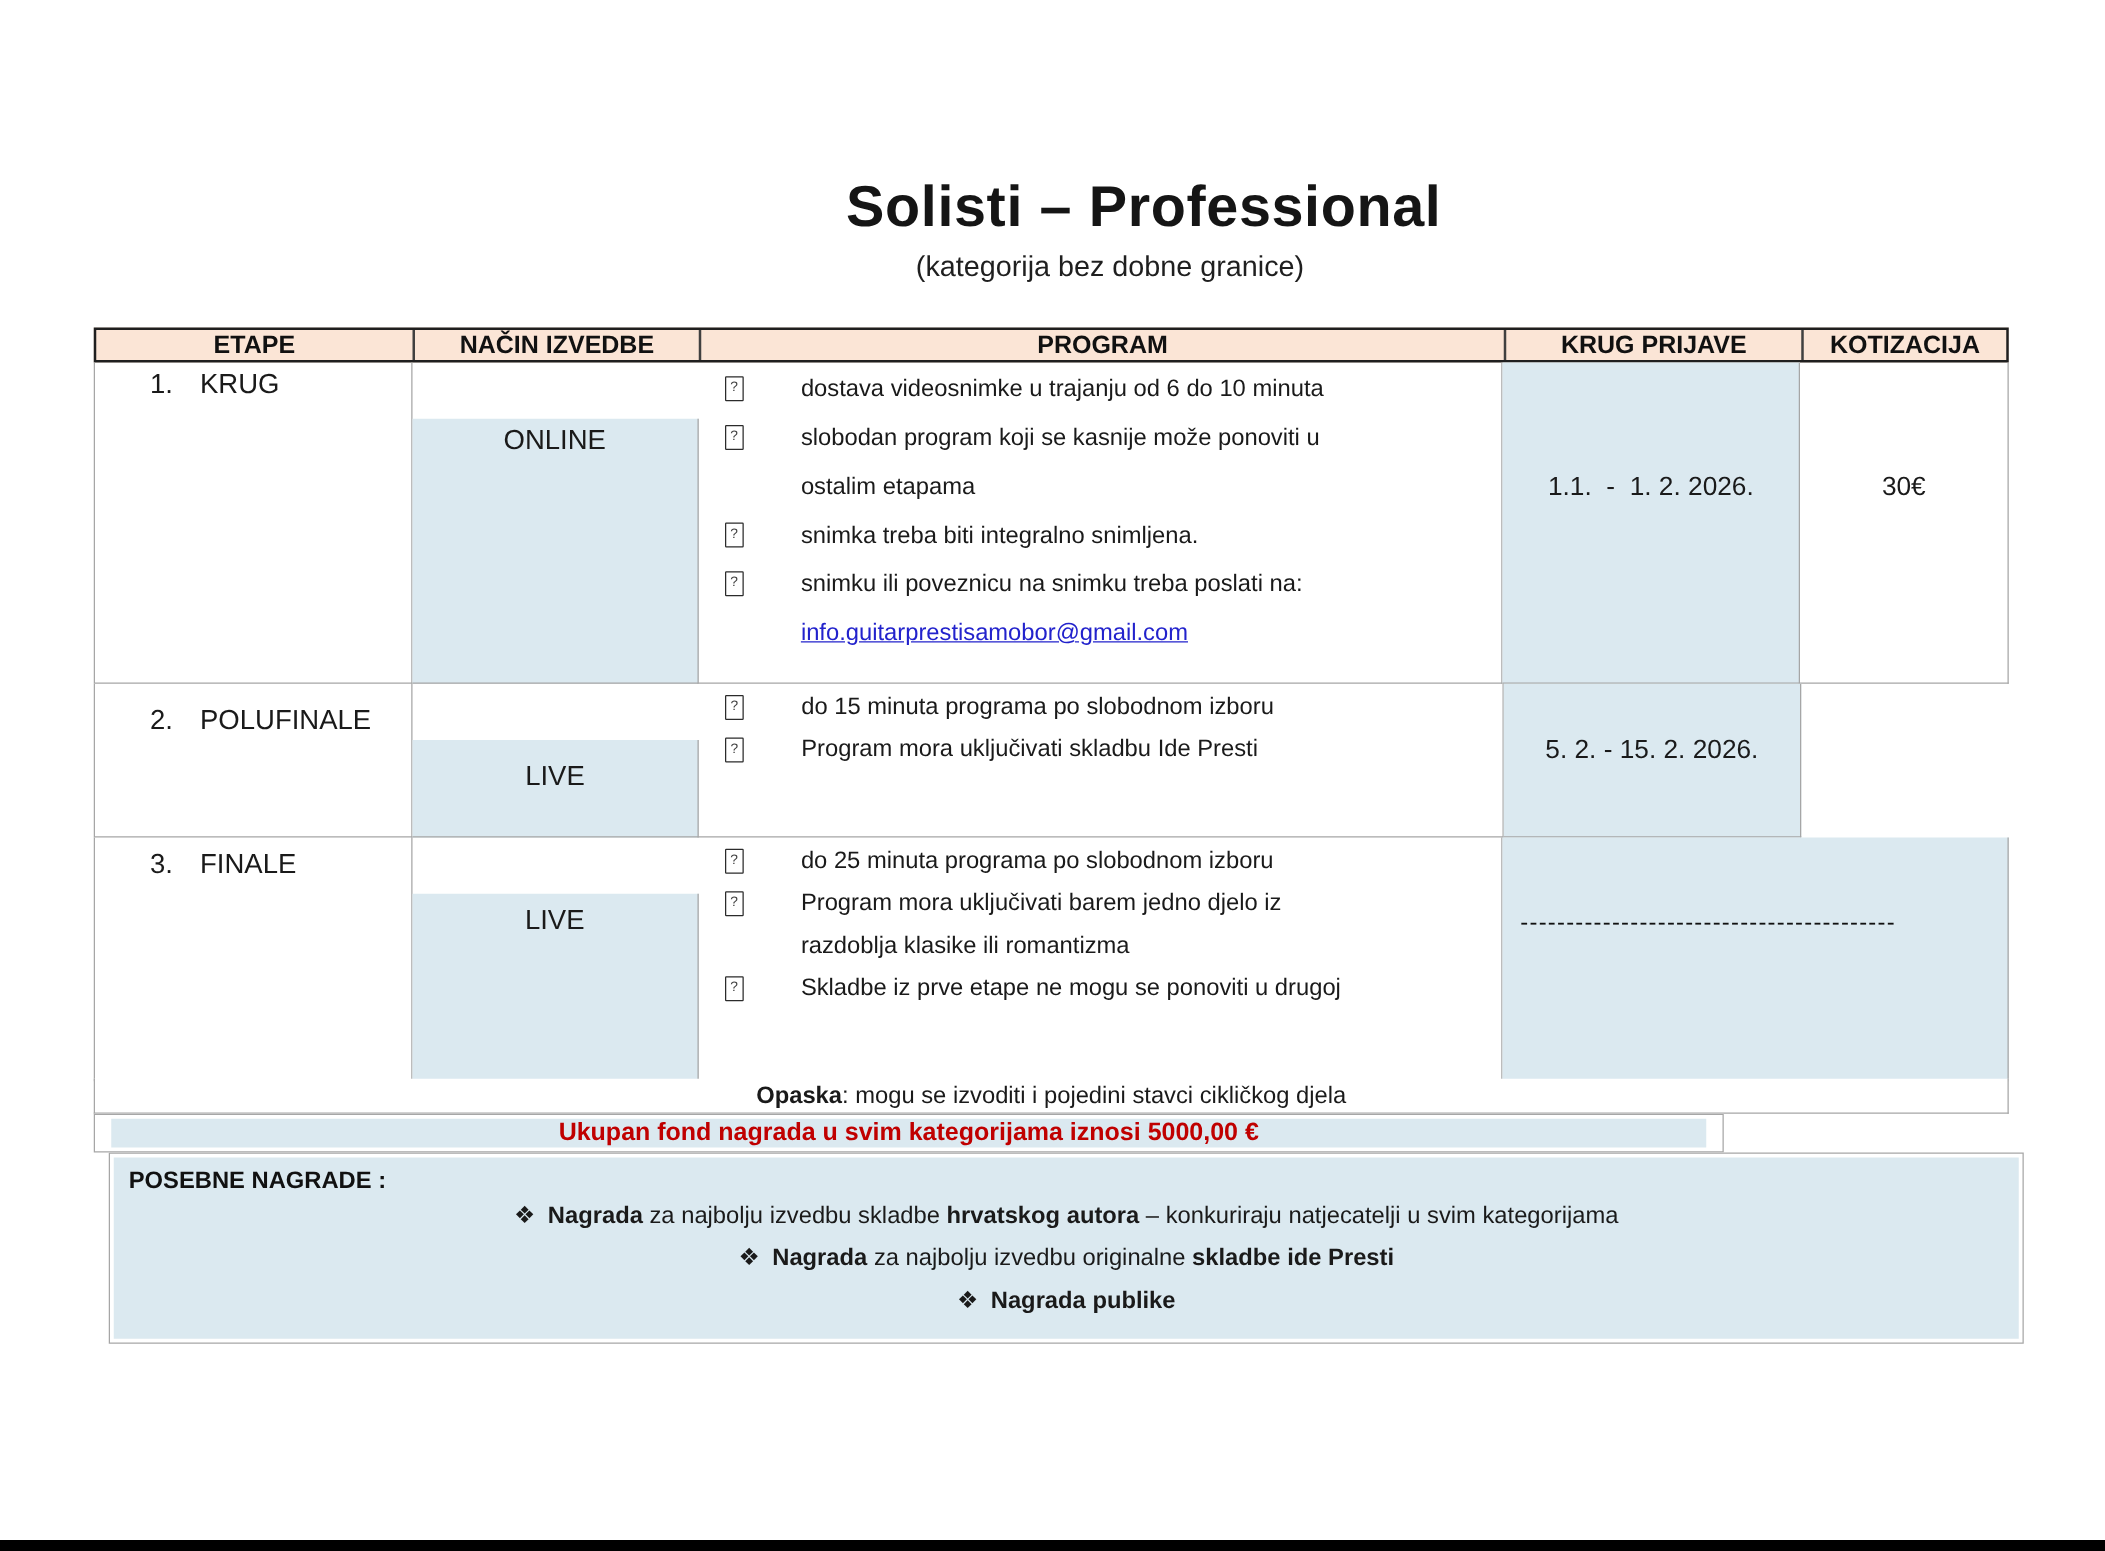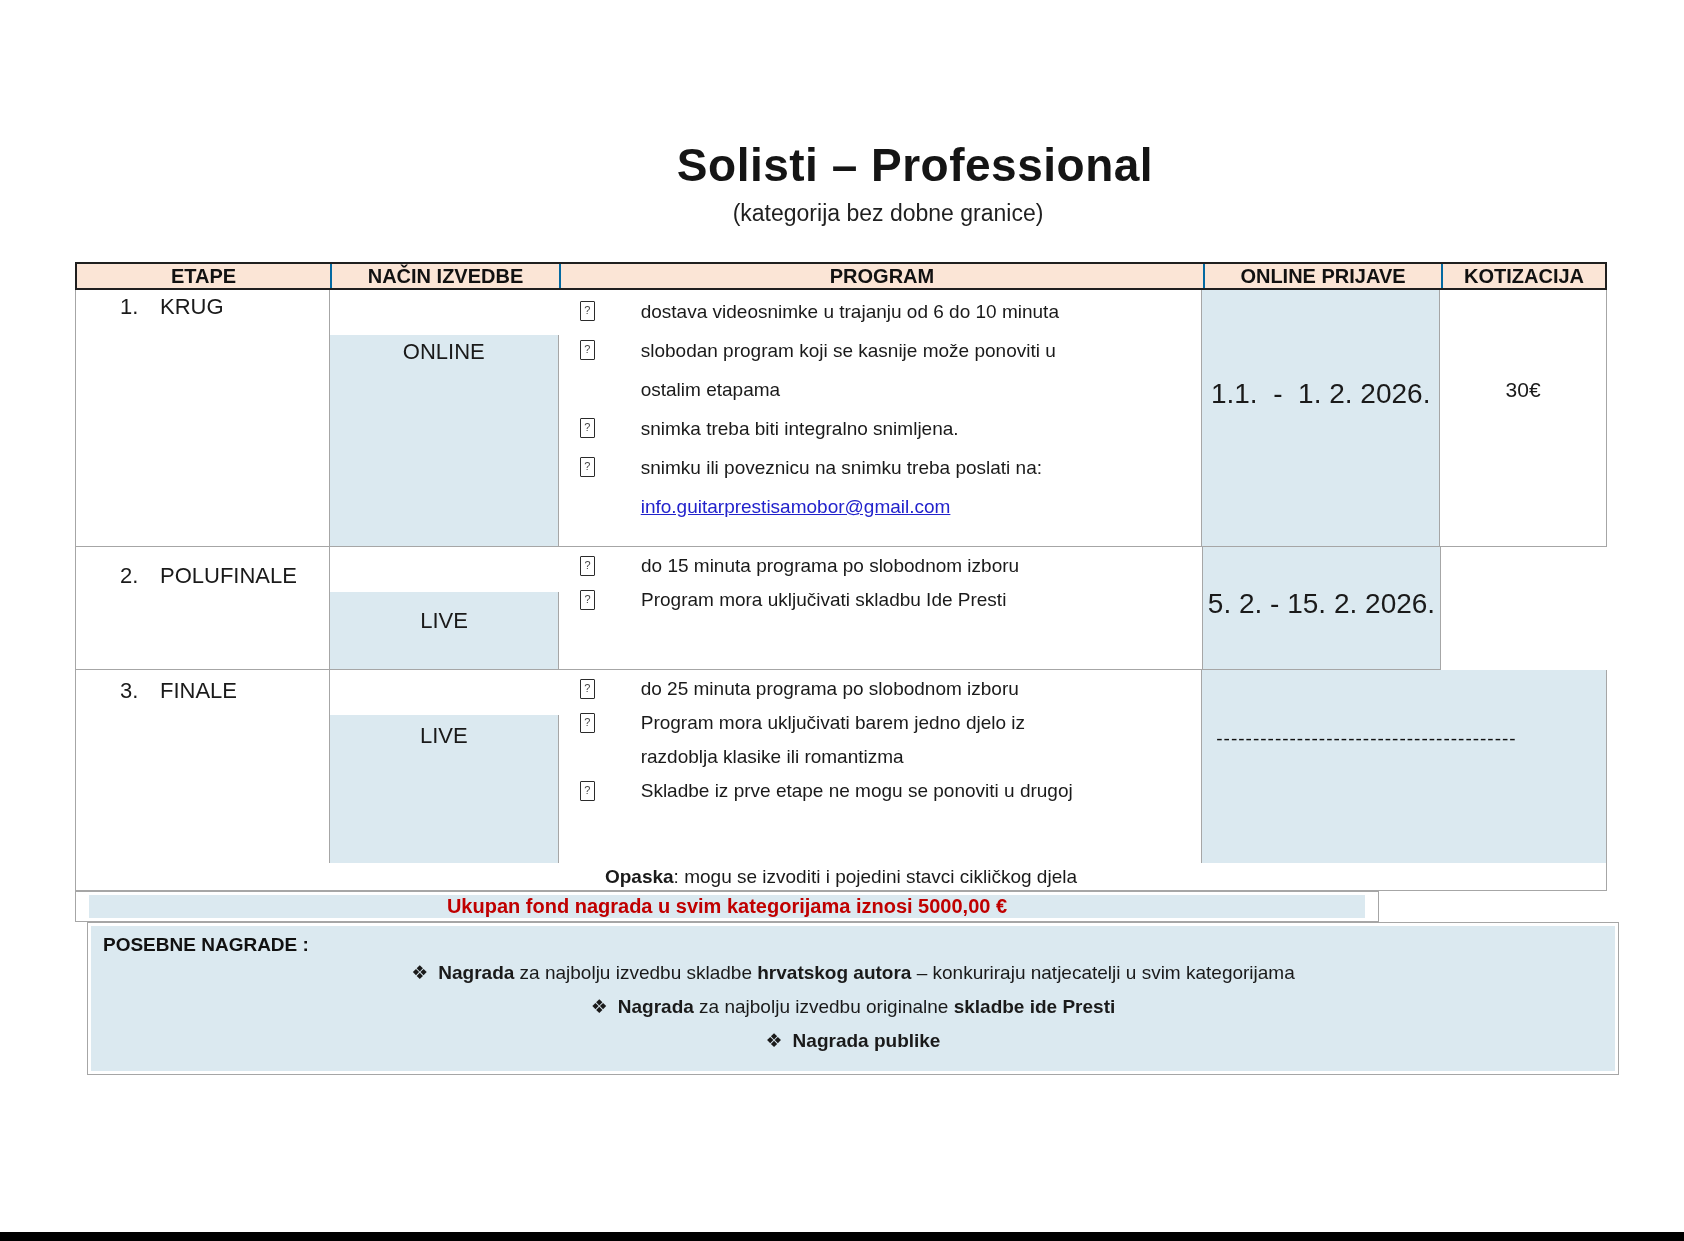--- a/index.html
+++ b/index.html
@@ -13,21 +13,21 @@
   .title{position:absolute;top:138px;left:915px;transform:translateX(-50%);
     font-size:46px;font-weight:bold;letter-spacing:.5px;white-space:nowrap;color:#151515;}
   .subtitle{position:absolute;top:200px;left:888px;transform:translateX(-50%);
     font-size:23px;white-space:nowrap;color:#1f1f1f;}
 
   
   .maintable{position:absolute;left:75px;top:262px;width:1532px;}
   .thead{display:flex;width:1532px;box-sizing:border-box;border:2px solid #1f1f1f;background:#fbe5d6;height:28px;}
   .th{box-sizing:border-box;display:flex;align-items:center;justify-content:center;
     font-weight:bold;font-size:20px;color:#111;}
-  .th+.th{border-left:2px solid #0369a1;}
+  .th+.th{border-left:2px solid #404040;}
   .th.c1{width:253px;}.th.c2{width:229px;}.th.c3{width:644px;}.th.c4{width:238px;}.th.c5{flex:1;}
 
   .trow{display:flex;width:1532px;box-sizing:border-box;border-left:1px solid #a6a6a6;}
   .td{box-sizing:border-box;border-right:1px solid #a6a6a6;border-bottom:1px solid #a6a6a6;}
   .td.c1{width:254px;}.td.c2{width:229px;margin-top:45px;}.td.c3{width:644px;}.td.c4{width:238px;}.td.c5{width:167px;}
   .td.cmerge{width:405px;}
   .r1{height:257px;}.r2{height:123px;}.r3{height:195px;}
 
   .bluecell{background:#dbe9f0;}
   .etape-cell{font-size:22px;padding-left:44px;}
@@ -43,21 +43,21 @@
   .ptext{margin-left:46px;font-size:19px;color:#1a1a1a;max-width:545px;}
   .ptext.w470{max-width:470px;}
   .ptext.w430{max-width:430px;}
   .pline{display:block;}
   .tofu{flex:0 0 auto;display:inline-block;width:13px;height:18px;border:1.5px solid #2b2b2b;
     border-radius:1px;font-size:11px;line-height:17px;text-align:center;color:#444;background:#fff;}
   .lh39 .tofu{margin-top:9px;}
   .lh34 .tofu{margin-top:7px;}
   a.email{color:#2222cc;text-decoration:underline;font-size:19px;display:inline-block;}
 
-  .datum-text{font-size:28px;text-align:center;white-space:pre;}
+  .datum-text{font-size:21px;text-align:center;white-space:pre;}
   .kotiz-text{font-size:21px;text-align:center;}
   .pad88{padding-top:88px;}.pad41{padding-top:41px;}
   .dash-text{font-size:19px;letter-spacing:1px;padding:58px 0 0 14px;white-space:nowrap;overflow:hidden;color:#111;}
 
   
   .opaska-row{position:absolute;left:75px;top:863px;width:1532px;height:28px;box-sizing:border-box;
     border:1px solid #a6a6a6;border-top:none;display:flex;align-items:center;justify-content:center;
     font-size:19px;background:#fff;}
   .fond-row{position:absolute;left:75px;top:891px;width:1304px;height:31px;box-sizing:border-box;
     border:1px solid #a6a6a6;background:#fff;padding:3px 13px;}
@@ -82,21 +82,21 @@
 
   <div class="title">Solisti – Professional</div>
   <div class="subtitle">(kategorija bez dobne granice)</div>
 
   <div class="maintable">
 
     <div class="thead">
       <div class="th c1">ETAPE</div>
       <div class="th c2">NAČIN IZVEDBE</div>
       <div class="th c3">PROGRAM</div>
-      <div class="th c4">ONLINE PRIJAVE</div>
+      <div class="th c4">KRUG PRIJAVE</div>
       <div class="th c5">KOTIZACIJA</div>
     </div>
 
     <div class="trow r1">
       <div class="td c1 etape-cell pt2">
         <span class="etape-num">1.</span><span>KRUG</span>
       </div>
       <div class="td c2 bluecell pt2">
         <div class="nacin-text">ONLINE</div>
       </div>

